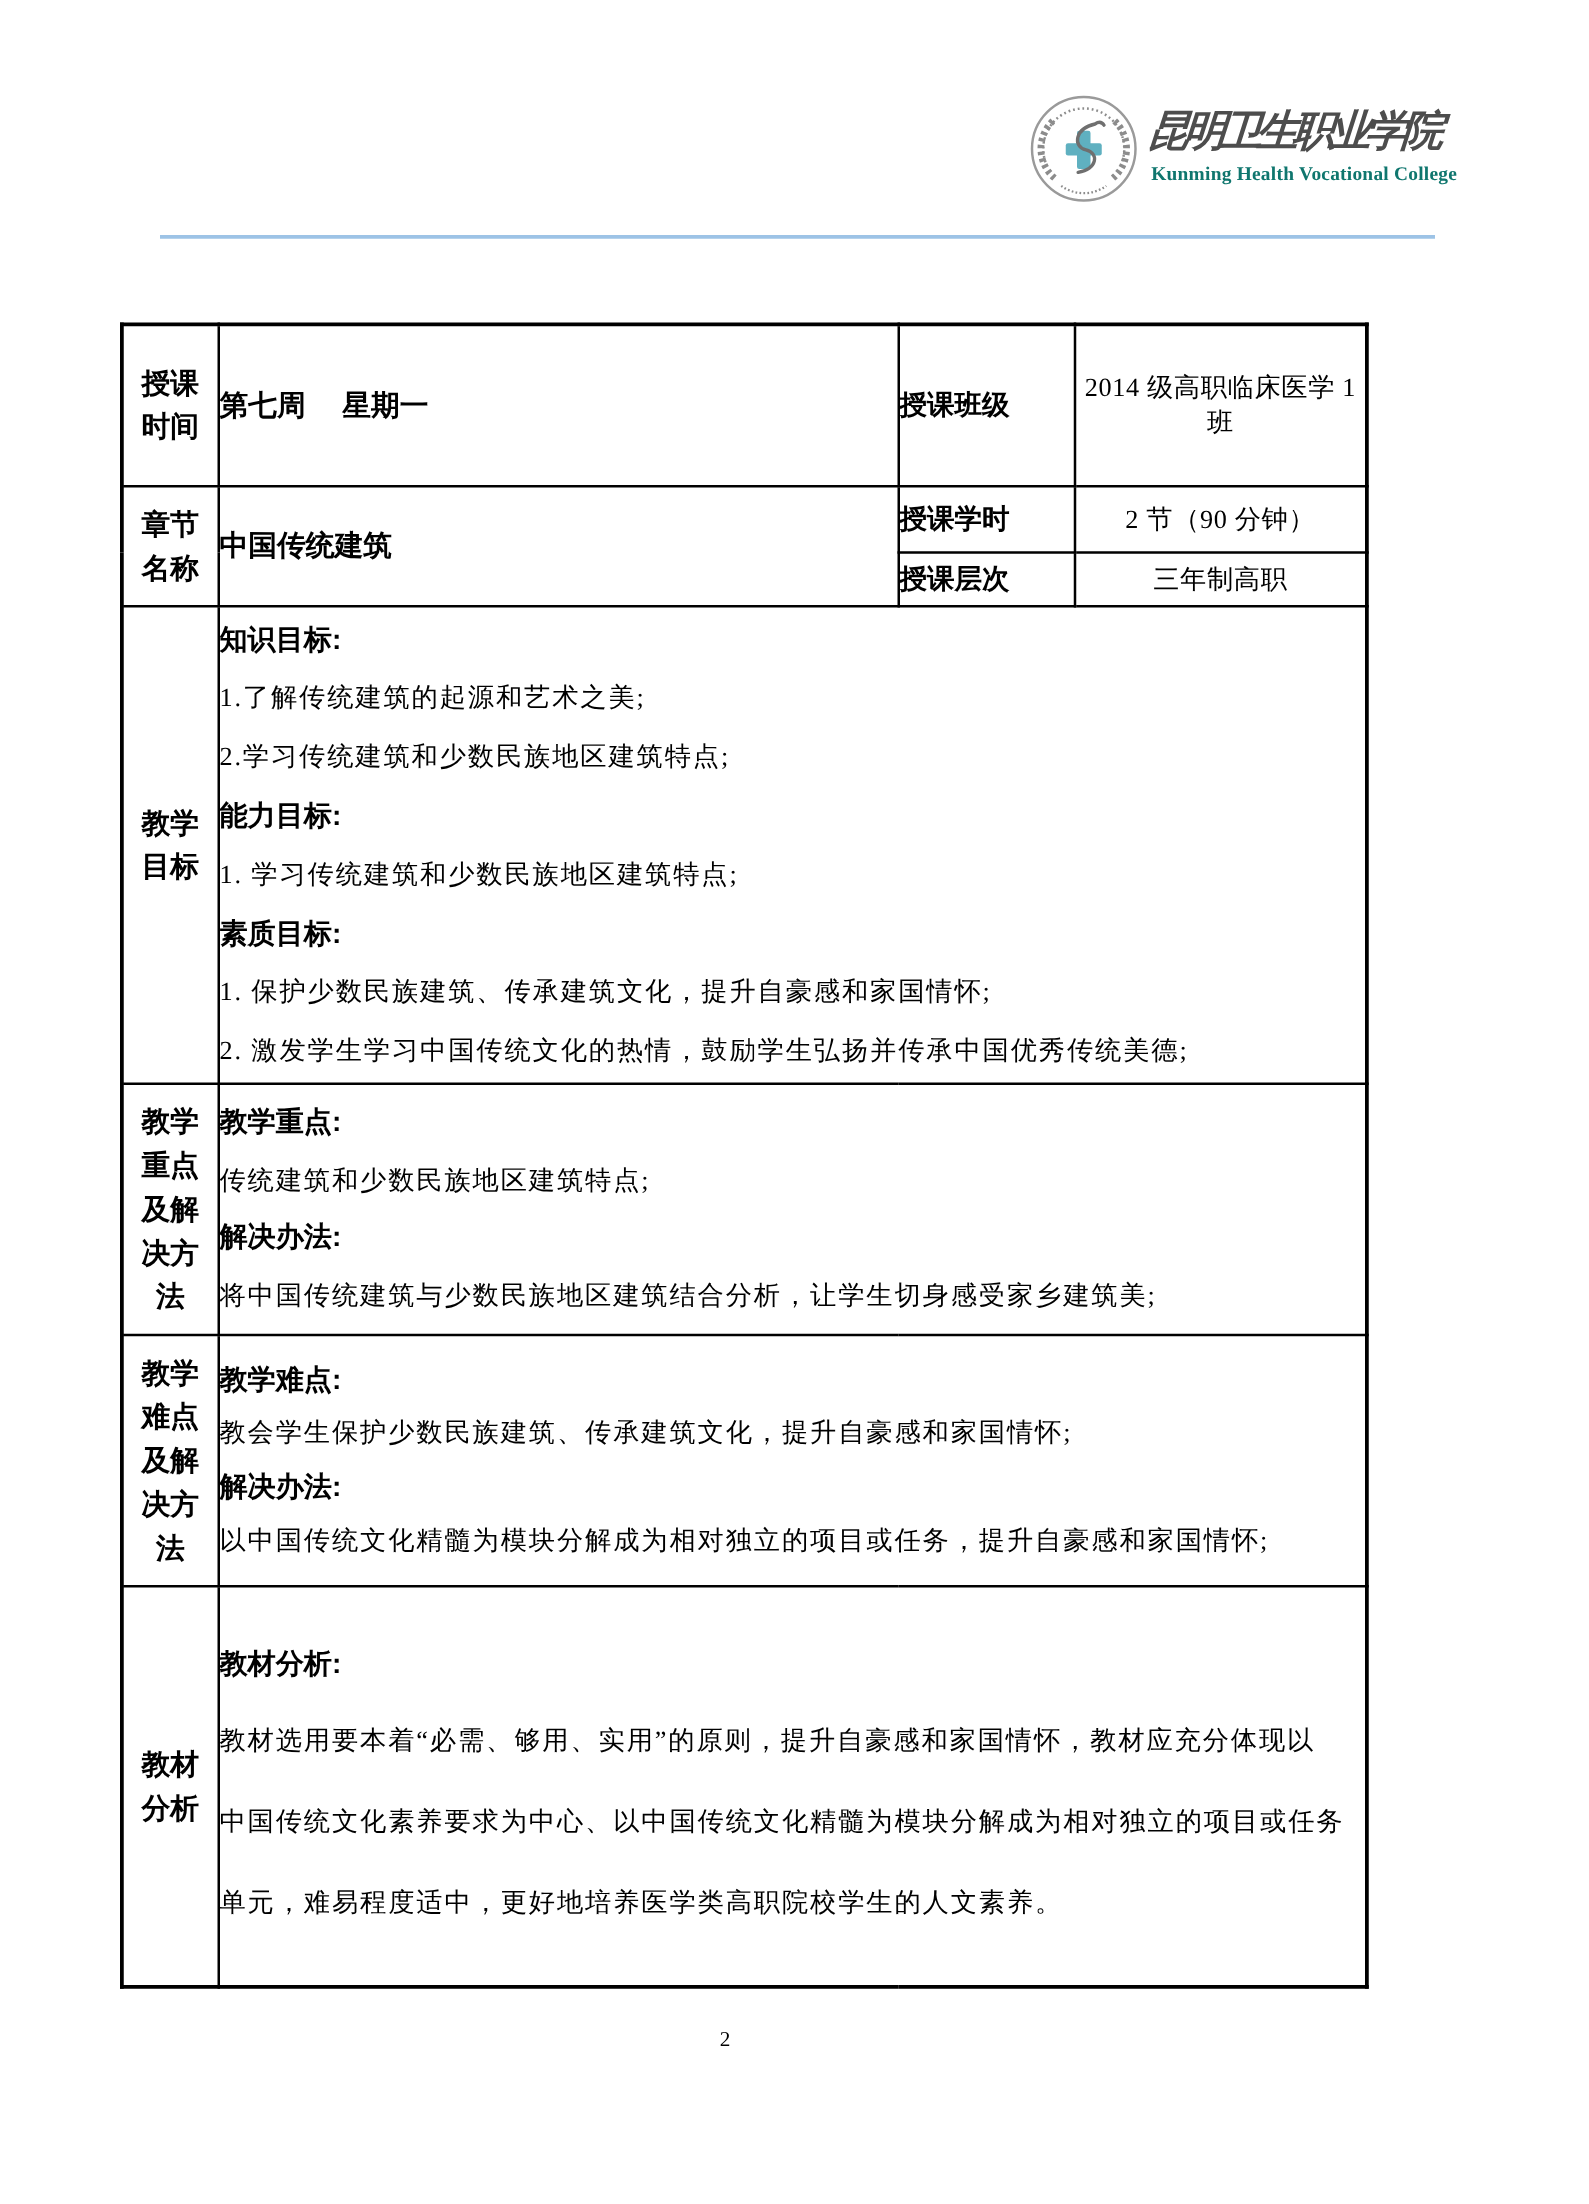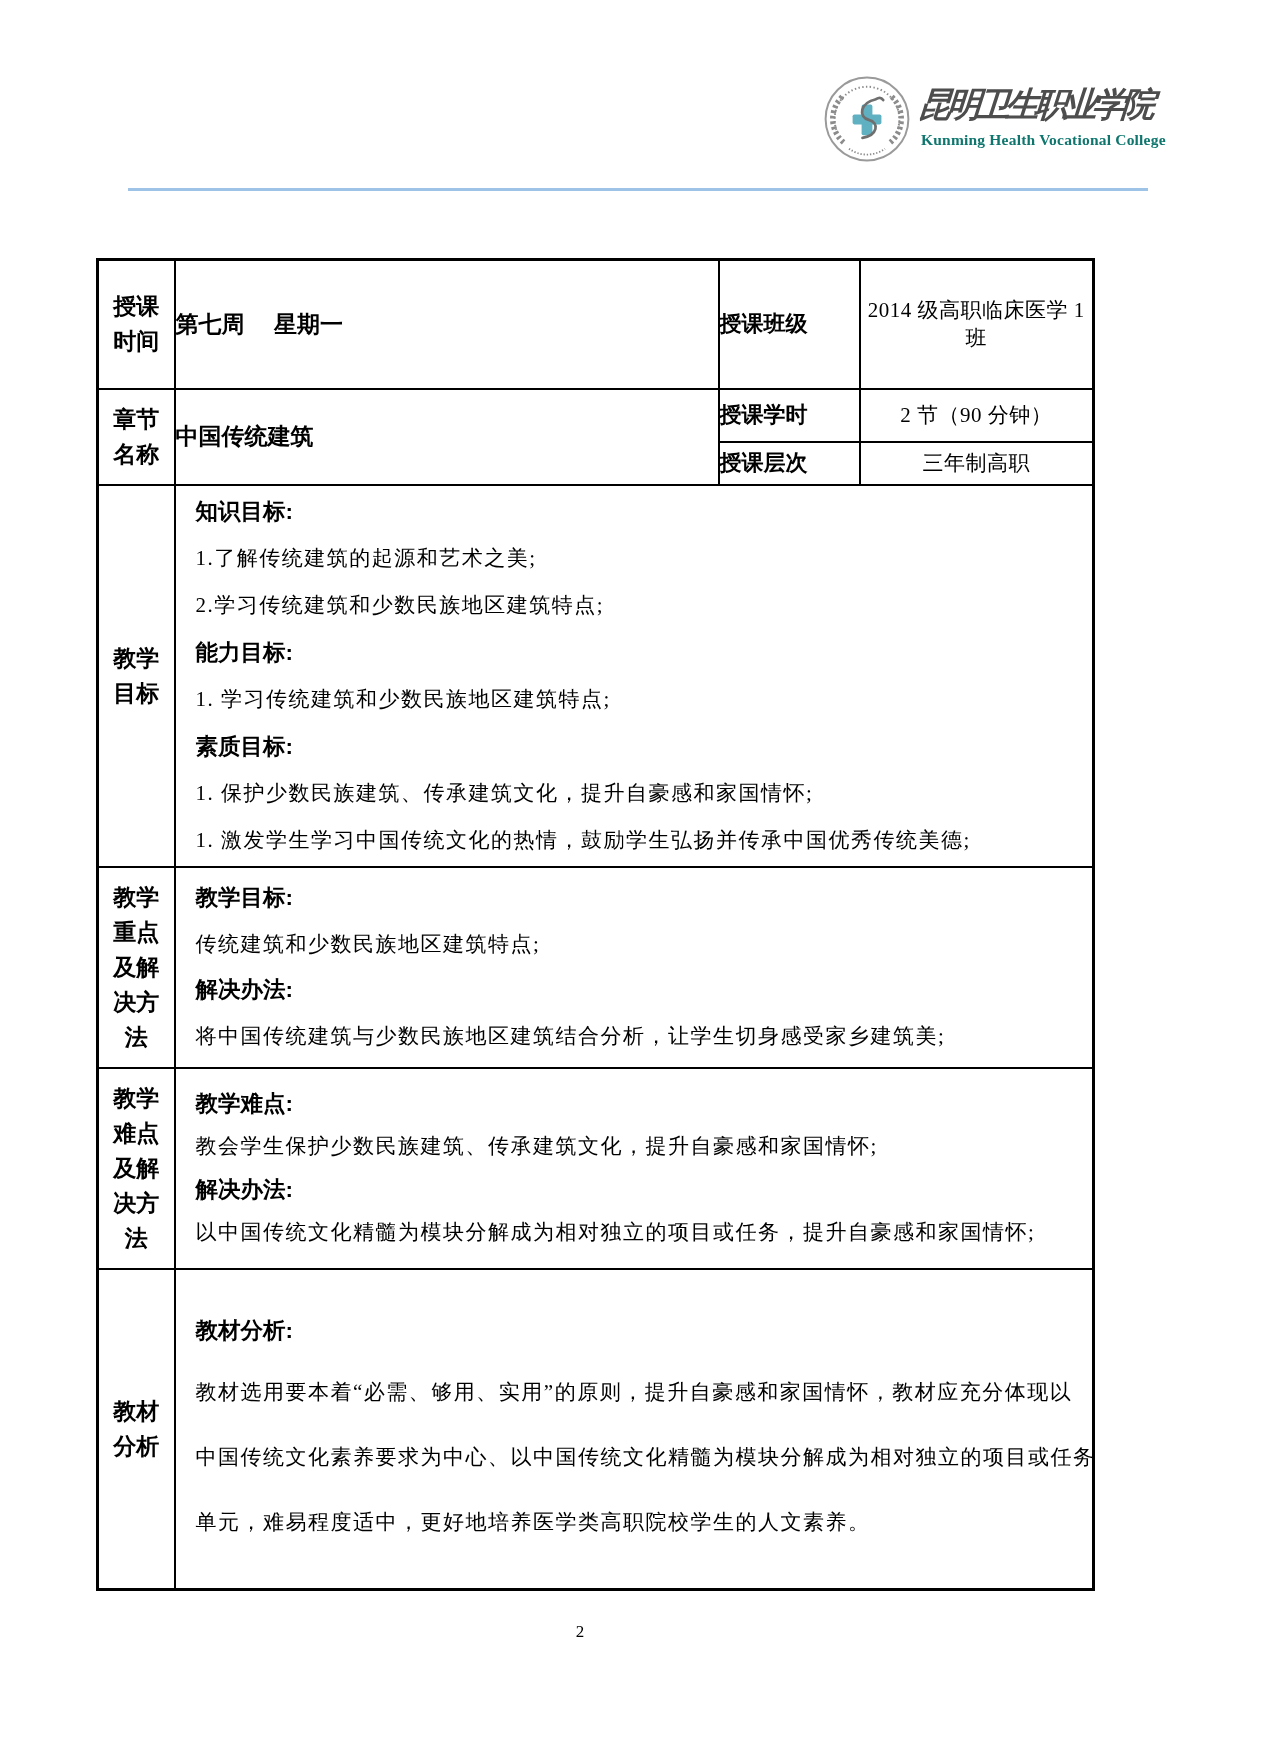--- a/index.html
+++ b/index.html
@@ -41,21 +41,21 @@
   td.lbl3{font-weight:bold;font-size:22px;}
   
   td.val4{
     text-align:center;font-family:"Liberation Serif",serif;
     font-size:21px;letter-spacing:0.5px;
   }
   
   td.valb{font-weight:bold;font-size:23px;padding-left:16px;}
   
   td.content{padding-left:16px;padding-right:10px;}
-  .line{white-space:nowrap;overflow:hidden;padding-left:20px;}
+  .line{white-space:nowrap;overflow:hidden;}
   .line.h{
     font-family:"Liberation Sans",sans-serif;font-weight:bold;font-size:22.5px;
   }
   .line.b{
     font-family:"Liberation Serif",serif;font-size:21px;letter-spacing:1.5px;
   }
   .lh47 .line{line-height:47px;}
   .lh46 .line{line-height:46px;}
   .lh43 .line{line-height:43px;}
   .mat .line.h{line-height:58px;}
@@ -124,29 +124,29 @@
       <div class="wrap">教学目标</div>
     </td>
     <td class="content lh47" colspan="3">
       <div class="line h">知识目标:</div>
       <div class="line b">1.了解传统建筑的起源和艺术之美;</div>
       <div class="line b">2.学习传统建筑和少数民族地区建筑特点;</div>
       <div class="line h">能力目标:</div>
       <div class="line b">1. 学习传统建筑和少数民族地区建筑特点;</div>
       <div class="line h">素质目标:</div>
       <div class="line b">1. 保护少数民族建筑、传承建筑文化，提升自豪感和家国情怀;</div>
-      <div class="line b">1. 激发学生学习中国传统文化的热情，鼓励学生弘扬并传承中国优秀传统美德;</div>
+      <div class="line b">2. 激发学生学习中国传统文化的热情，鼓励学生弘扬并传承中国优秀传统美德;</div>
     </td>
   </tr>
   <tr style="height:186px">
     <td class="lbl">
       <div class="wrap">教学重点及解决方法</div>
     </td>
     <td class="content lh46" colspan="3">
-      <div class="line h">教学目标:</div>
+      <div class="line h">教学重点:</div>
       <div class="line b">传统建筑和少数民族地区建筑特点;</div>
       <div class="line h">解决办法:</div>
       <div class="line b">将中国传统建筑与少数民族地区建筑结合分析，让学生切身感受家乡建筑美;</div>
     </td>
   </tr>
   <tr style="height:174px">
     <td class="lbl">
       <div class="wrap">教学难点及解决方法</div>
     </td>
     <td class="content lh43" colspan="3">

